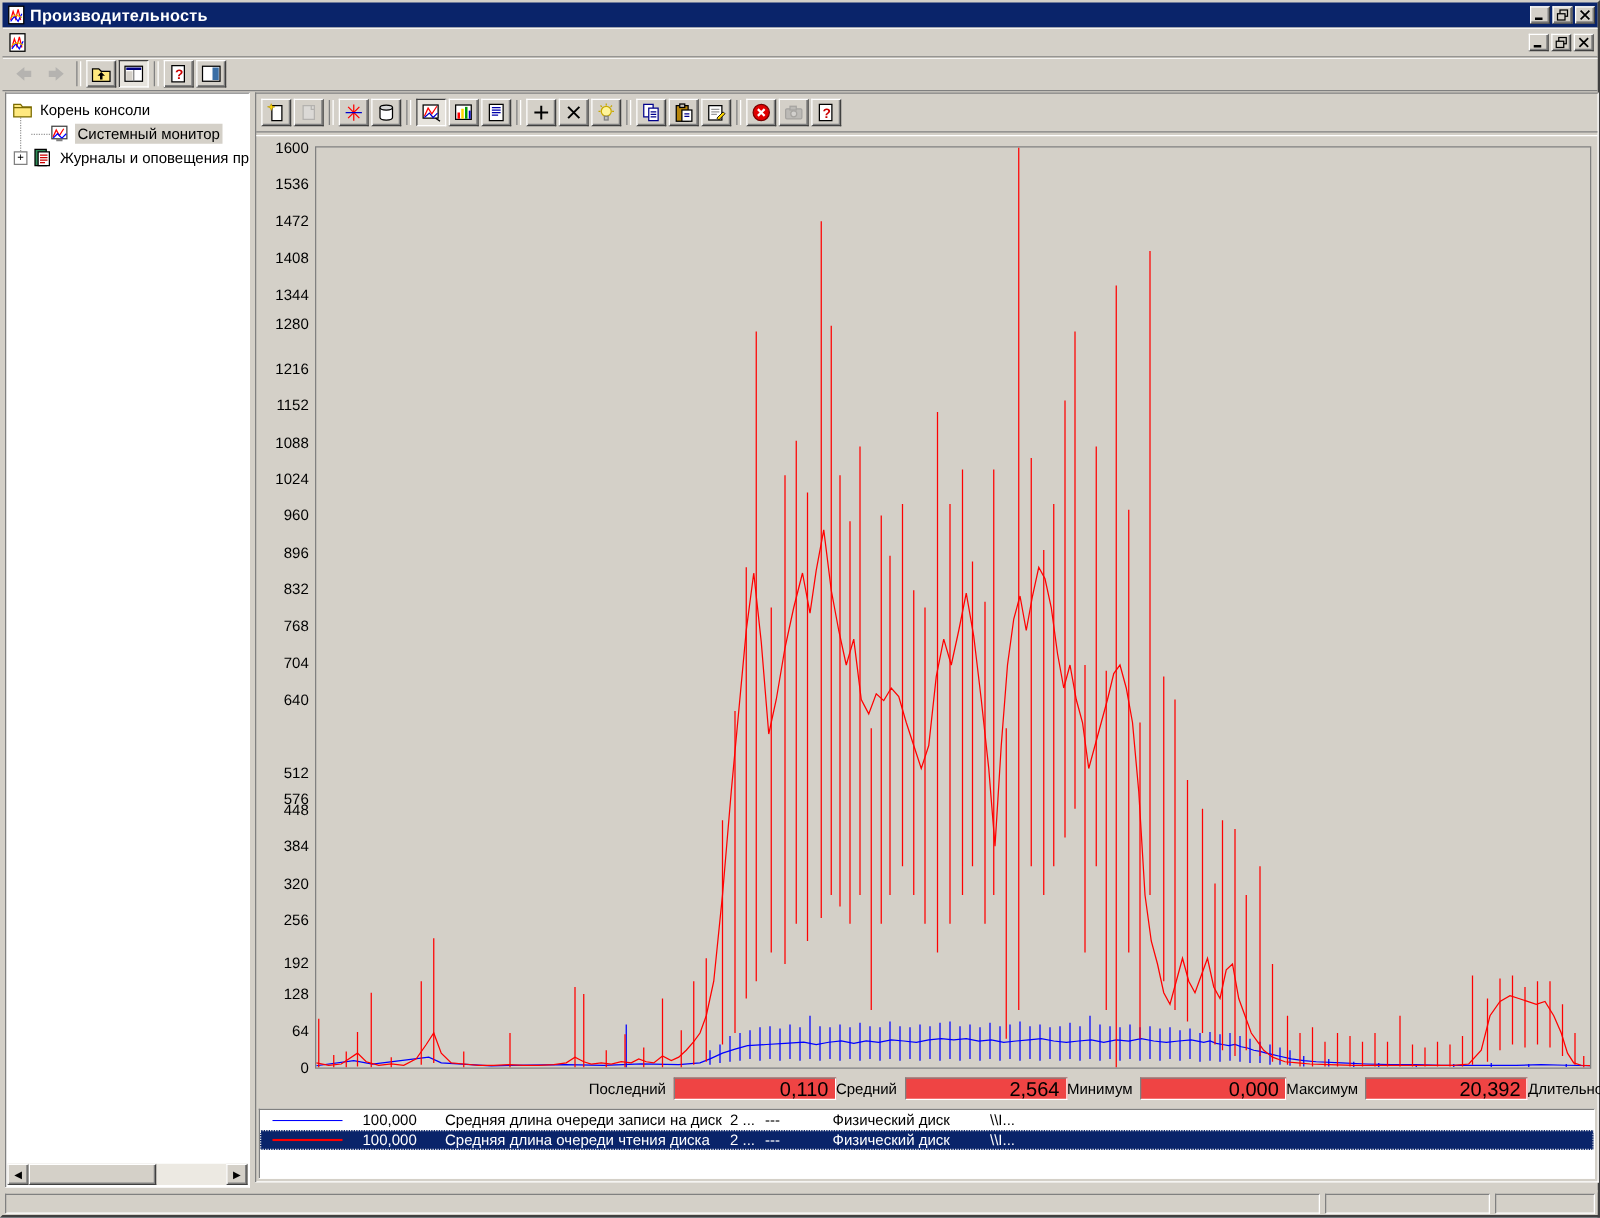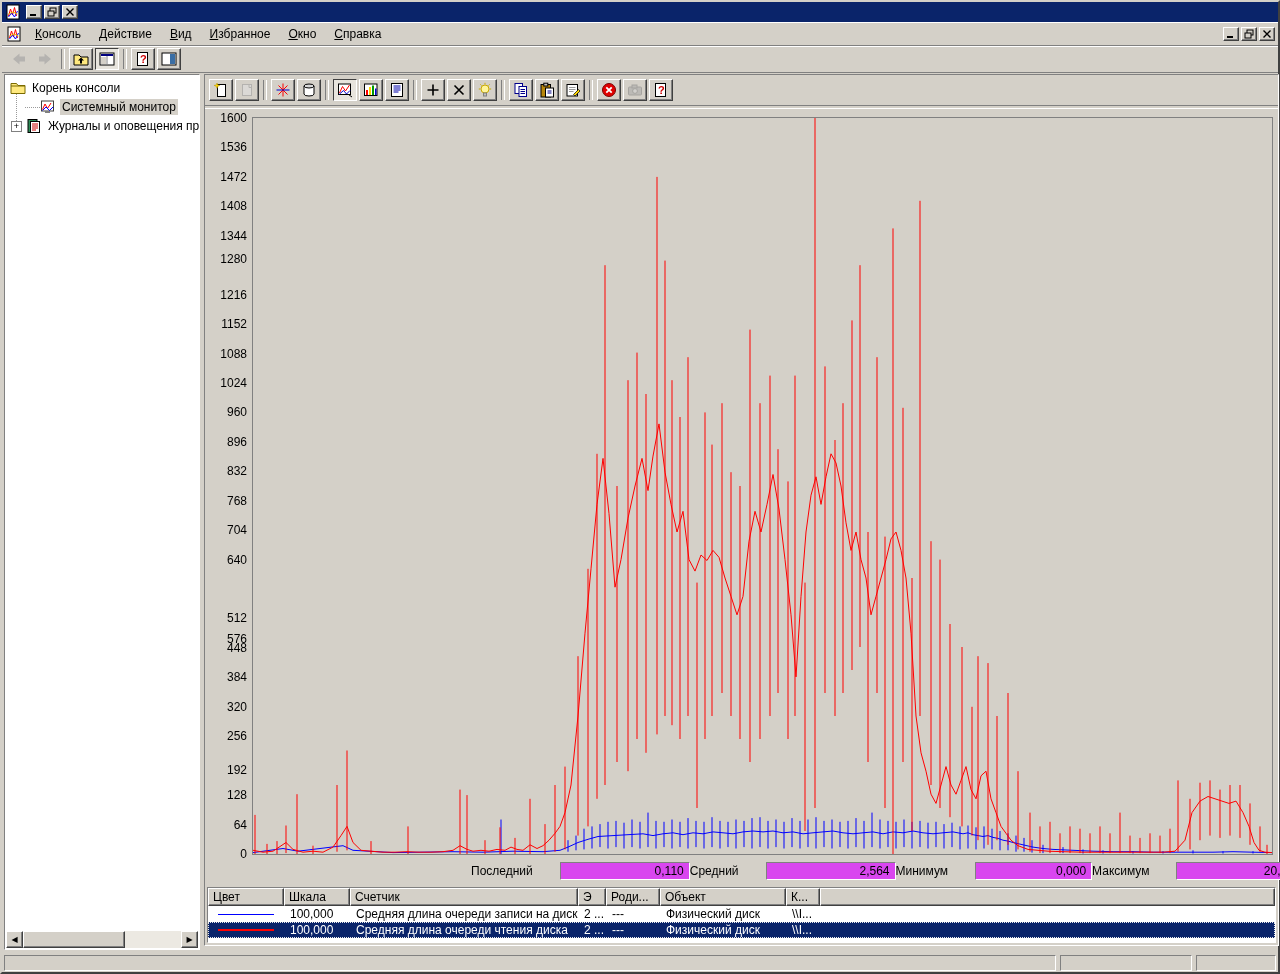--- a/index.html
+++ b/index.html
@@ -63,24 +63,24 @@
   .pm-toolbar{position:absolute;left:3px;top:2px;height:26px;display:flex;align-items:center;}
   .pm-sep{position:absolute;left:0;top:30px;width:100%;height:2px;border-top:1px solid #808080;border-bottom:1px solid #fff;}
   .y-axis{position:absolute;left:0;top:42px;width:45px;height:737px;}
   .ytick{position:absolute;right:3px;height:14px;line-height:14px;font-size:12px;color:#000;text-align:right;width:40px;}
   .plot{position:absolute;left:47px;top:42px;width:1021px;height:738px;border:1px solid #808080;
         background:#D4D0C8;box-sizing:border-box;}
   .plot svg{display:block;width:1019px;height:736px;}
   
   .stats-row{position:absolute;left:266px;right:5px;top:786px;height:20px;display:flex;
              align-items:center;justify-content:space-between;}
-  .stat-pair{display:flex;align-items:center;gap:21px;}
+  .stat-pair{display:flex;align-items:center;}
   .stat-label{font-size:12px;margin-right:6px;white-space:nowrap;}
-  .stat-box{height:18px;background:#d946ef;border:1px solid;border-color:#808080 #fff #fff #808080;
-            box-sizing:border-box;font-size:12px;text-align:right;padding:1px 5px 0 2px;}
+  .stat-box{height:18px;background:#ef4444;border:1px solid;border-color:#808080 #fff #fff #808080;
+            box-sizing:border-box;font-size:16px;text-align:right;padding:1px 5px 0 2px;}
   
   .ctable{position:absolute;left:2px;top:812px;width:1069px;height:56px;background:#fff;
           border:1px solid;border-color:#808080 #fff #fff #808080;box-sizing:border-box;overflow:hidden;}
   .crow{display:flex;width:100%;height:16px;align-items:center;}
   .chead{height:18px;}
   .hcell{height:18px;background:#D4D0C8;border:1px solid;border-color:#fff #404040 #404040 #fff;
          box-shadow:inset -1px -1px 0 #808080;box-sizing:border-box;font-size:12px;
          padding:1px 0 0 4px;white-space:nowrap;overflow:hidden;flex:none;}
   .ccell{font-size:12px;white-space:nowrap;overflow:hidden;flex:none;padding-left:6px;box-sizing:border-box;}
   .swatch{display:flex;align-items:center;justify-content:center;padding:0;}
@@ -96,20 +96,21 @@
 
 <div class="window">
 
   <div class="titlebar">
     <span class="ticon" id="title-icon"><svg viewBox="0 0 16 16">
           <rect x="2" y="1" width="12" height="14" fill="#fff" stroke="#000"></rect>
           <polyline points="3.5,12 5.5,5 7.5,11 9.5,3.5 11.5,12" fill="none" stroke="#f00"></polyline>
           <polyline points="3.5,13 6.5,9 9.5,13 12.5,7" fill="none" stroke="#00f"></polyline>
           <polyline points="3.5,10 8,8 12.5,10" fill="none" stroke="#E8B800"></polyline>
         </svg></span>
+    <span class="ttext">Производительность</span>
     <span id="titlebar-controls" style="display:flex;">
         <span class="capbtn">
           <svg viewBox="0 0 12 10">
             <rect x="2" y="7" width="6" height="2" fill="#000"></rect>
           </svg>
         </span>
         <span class="capbtn">
           <svg viewBox="0 0 12 10">
             <rect x="4" y="1" width="6" height="5" fill="none" stroke="#000"></rect>
             <rect x="2" y="4" width="6" height="5" fill="#D4D0C8" stroke="#000"></rect>
@@ -123,28 +124,20 @@
       </span>
   </div>
 
   <div class="menubar">
     <span class="ticon" id="menubar-icon"><svg viewBox="0 0 16 16">
           <rect x="2" y="1" width="12" height="14" fill="#fff" stroke="#000"></rect>
           <polyline points="3.5,12 5.5,5 7.5,11 9.5,3.5 11.5,12" fill="none" stroke="#f00"></polyline>
           <polyline points="3.5,13 6.5,9 9.5,13 12.5,7" fill="none" stroke="#00f"></polyline>
           <polyline points="3.5,10 8,8 12.5,10" fill="none" stroke="#E8B800"></polyline>
         </svg></span>
-    <span id="menu-items" style="display:flex;">
-        <span class="menu-item"><u>К</u>онсоль</span>
-        <span class="menu-item"><u>Д</u>ействие</span>
-        <span class="menu-item"><u>В</u>ид</span>
-        <span class="menu-item"><u>И</u>збранное</span>
-        <span class="menu-item"><u>О</u>кно</span>
-        <span class="menu-item"><u>С</u>правка</span>
-      </span>
     <span class="spacer"></span>
     <span id="menubar-controls" style="display:flex;margin-right:1px;">
         <span class="capbtn">
           <svg viewBox="0 0 12 10">
             <rect x="2" y="7" width="6" height="2" fill="#000"></rect>
           </svg>
         </span>
         <span class="capbtn">
           <svg viewBox="0 0 12 10">
             <rect x="4" y="1" width="6" height="5" fill="none" stroke="#000"></rect>
@@ -570,30 +563,20 @@
           </div>
           <div class="stat-pair">
             <span class="stat-label">Максимум</span>
             <span class="stat-box" style="width: 130px;">20,392</span>
           </div>
           <div class="stat-pair">
             <span class="stat-label">Длительность</span>
           </div>
         </div>
       <div class="ctable" id="ctable">
-          <div class="crow chead">
-            <div class="hcell" style="width: 76px;">Цвет</div>
-            <div class="hcell" style="width: 66px;">Шкала</div>
-            <div class="hcell" style="width: 228px;">Счетчик</div>
-            <div class="hcell" style="width: 28px;">Э</div>
-            <div class="hcell" style="width: 54px;">Роди...</div>
-            <div class="hcell" style="width: 126px;">Объект</div>
-            <div class="hcell" style="width: 34px;">К...</div>
-            <div class="hcell" style="flex: 1 1 0%;"></div>
-          </div>
           <div class="crow">
             <div class="ccell swatch" style="width: 76px;">
               <div class="line" style="border-top-width: 1px; border-top-color: rgb(0, 0, 255);"></div>
             </div>
             <div class="ccell" style="width: 66px;">100,000</div>
             <div class="ccell" style="width: 228px;">Средняя длина очереди записи на диск</div>
             <div class="ccell" style="width: 28px;">2 ...</div>
             <div class="ccell" style="width: 54px;">---</div>
             <div class="ccell" style="width: 126px;">Физический диск</div>
             <div class="ccell" style="width: 34px;">\\I...</div>

